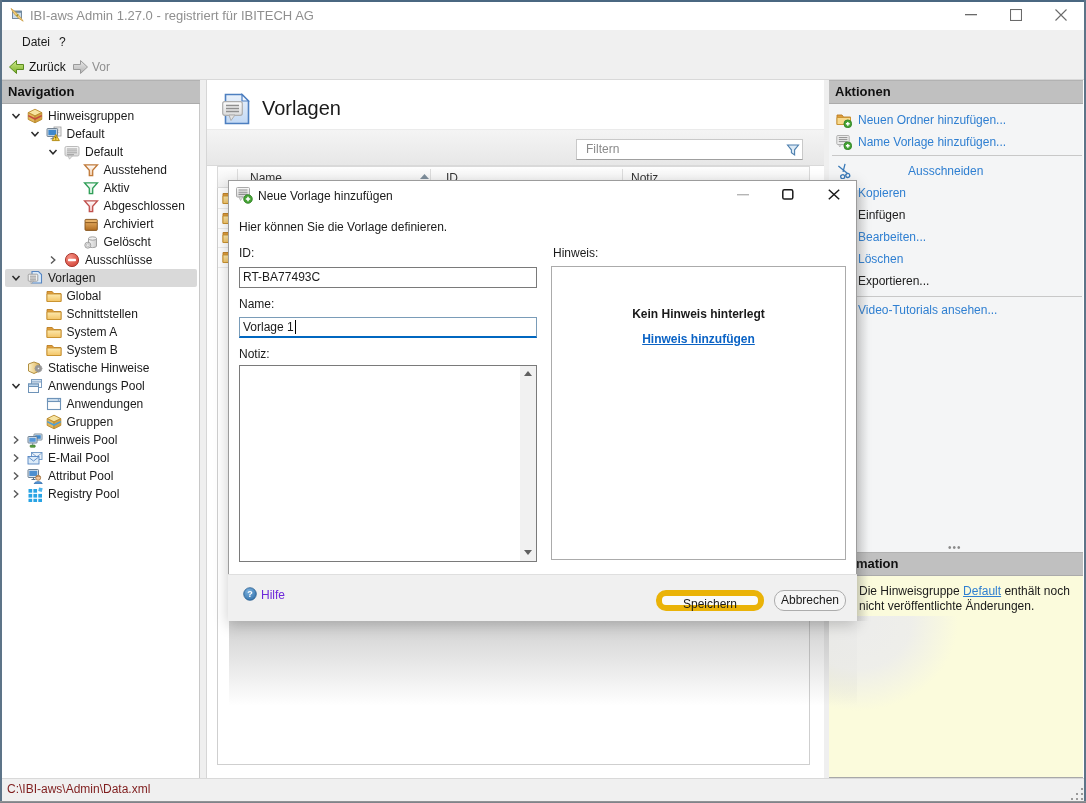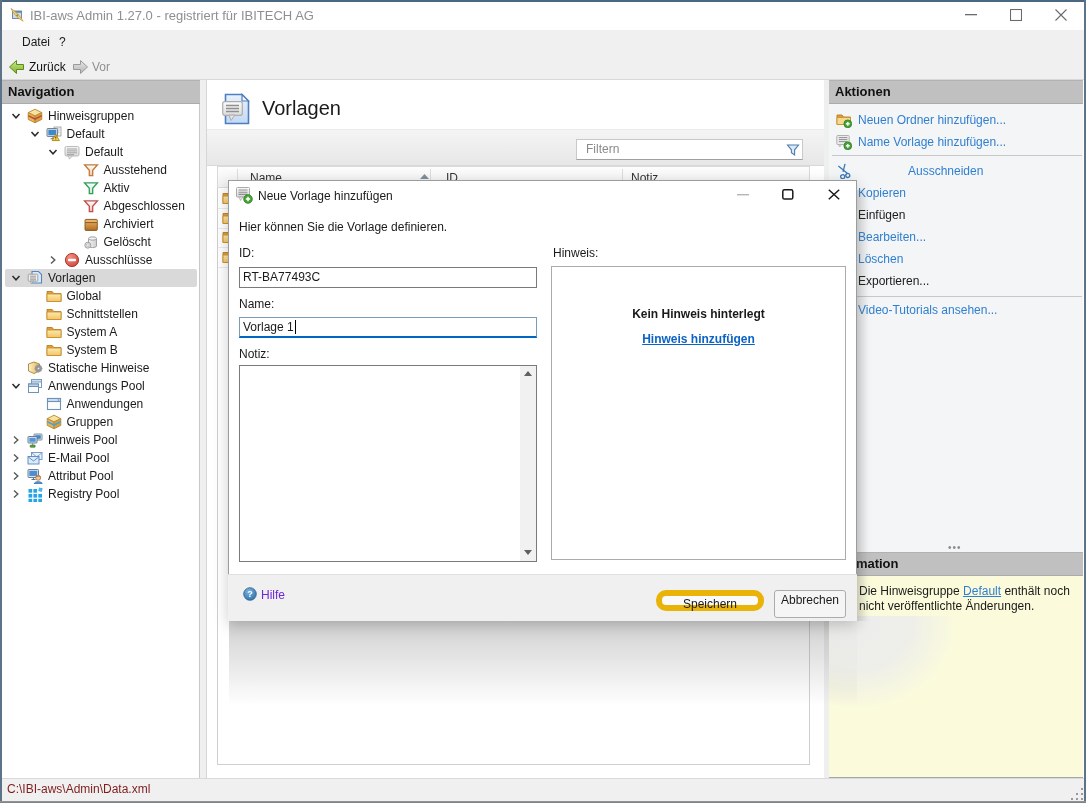--- a/index.html
+++ b/index.html
@@ -612,14 +612,14 @@
             <stop offset="0" stop-color="#7db3e0"></stop>
             <stop offset="1" stop-color="#2f6ea8"></stop>
           </radialGradient>
         </defs>
   <circle cx="7" cy="7" r="6.3" fill="url(#gHelp)" stroke="#2a5f91" stroke-width="0.8"></circle>
   <text x="7" y="10.3" text-anchor="middle" font-size="9" font-weight="bold" fill="#fff" font-family="Liberation Sans">?</text>
   </svg>
     </div>
   <div class="a" style="left:33px;top:402px;height:26px;line-height:26px;color:#6d28d9">Hilfe</div>
   <div class="a" style="left:428px;top:410px;width:108px;height:21px;background:#fafafa;border:6px solid #eab308;border-radius:10px;text-align:center;line-height:17px">Speichern</div>
-  <div class="a" style="left:546px;top:410px;width:72px;height:28px;background:#f5f5f5;border:1px solid #acacac;border-radius:3px;text-align:center;line-height:19px">Abbrechen</div>
+  <div class="a" style="left:546px;top:410px;width:72px;height:21px;background:#f5f5f5;border:1px solid #acacac;border-radius:10px;text-align:center;line-height:19px">Abbrechen</div>
 </div>
 
 </body></html>

